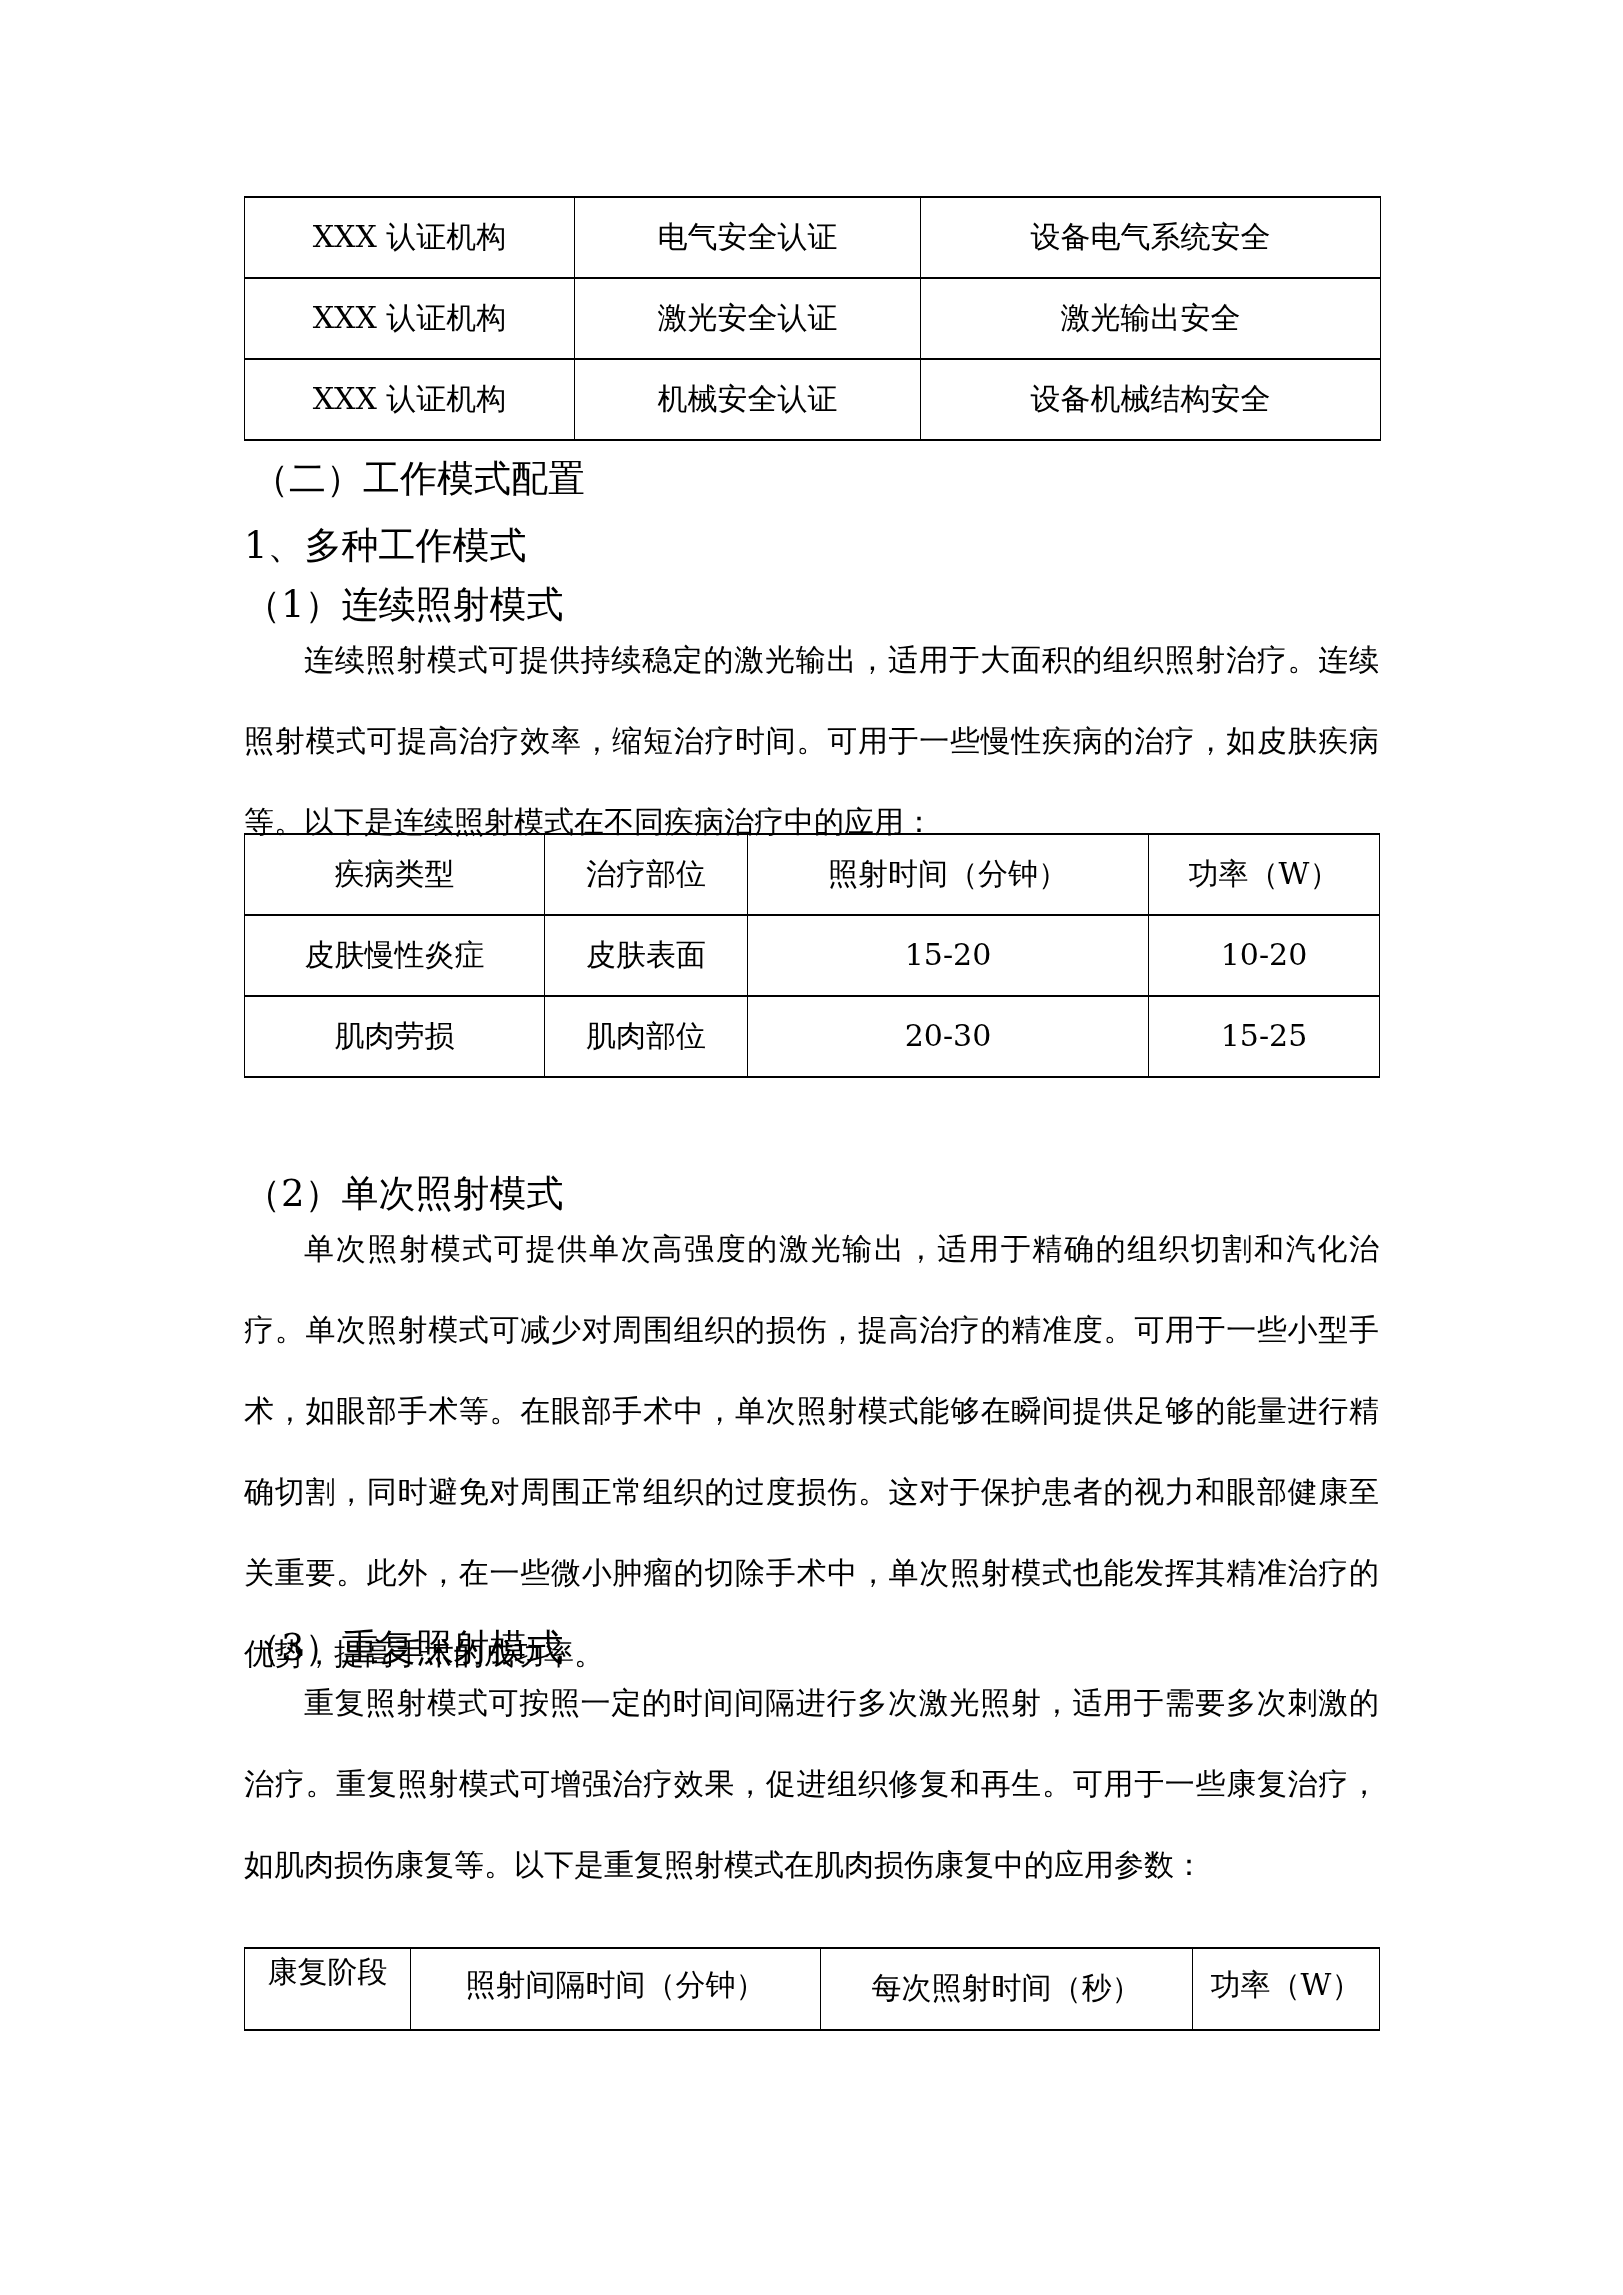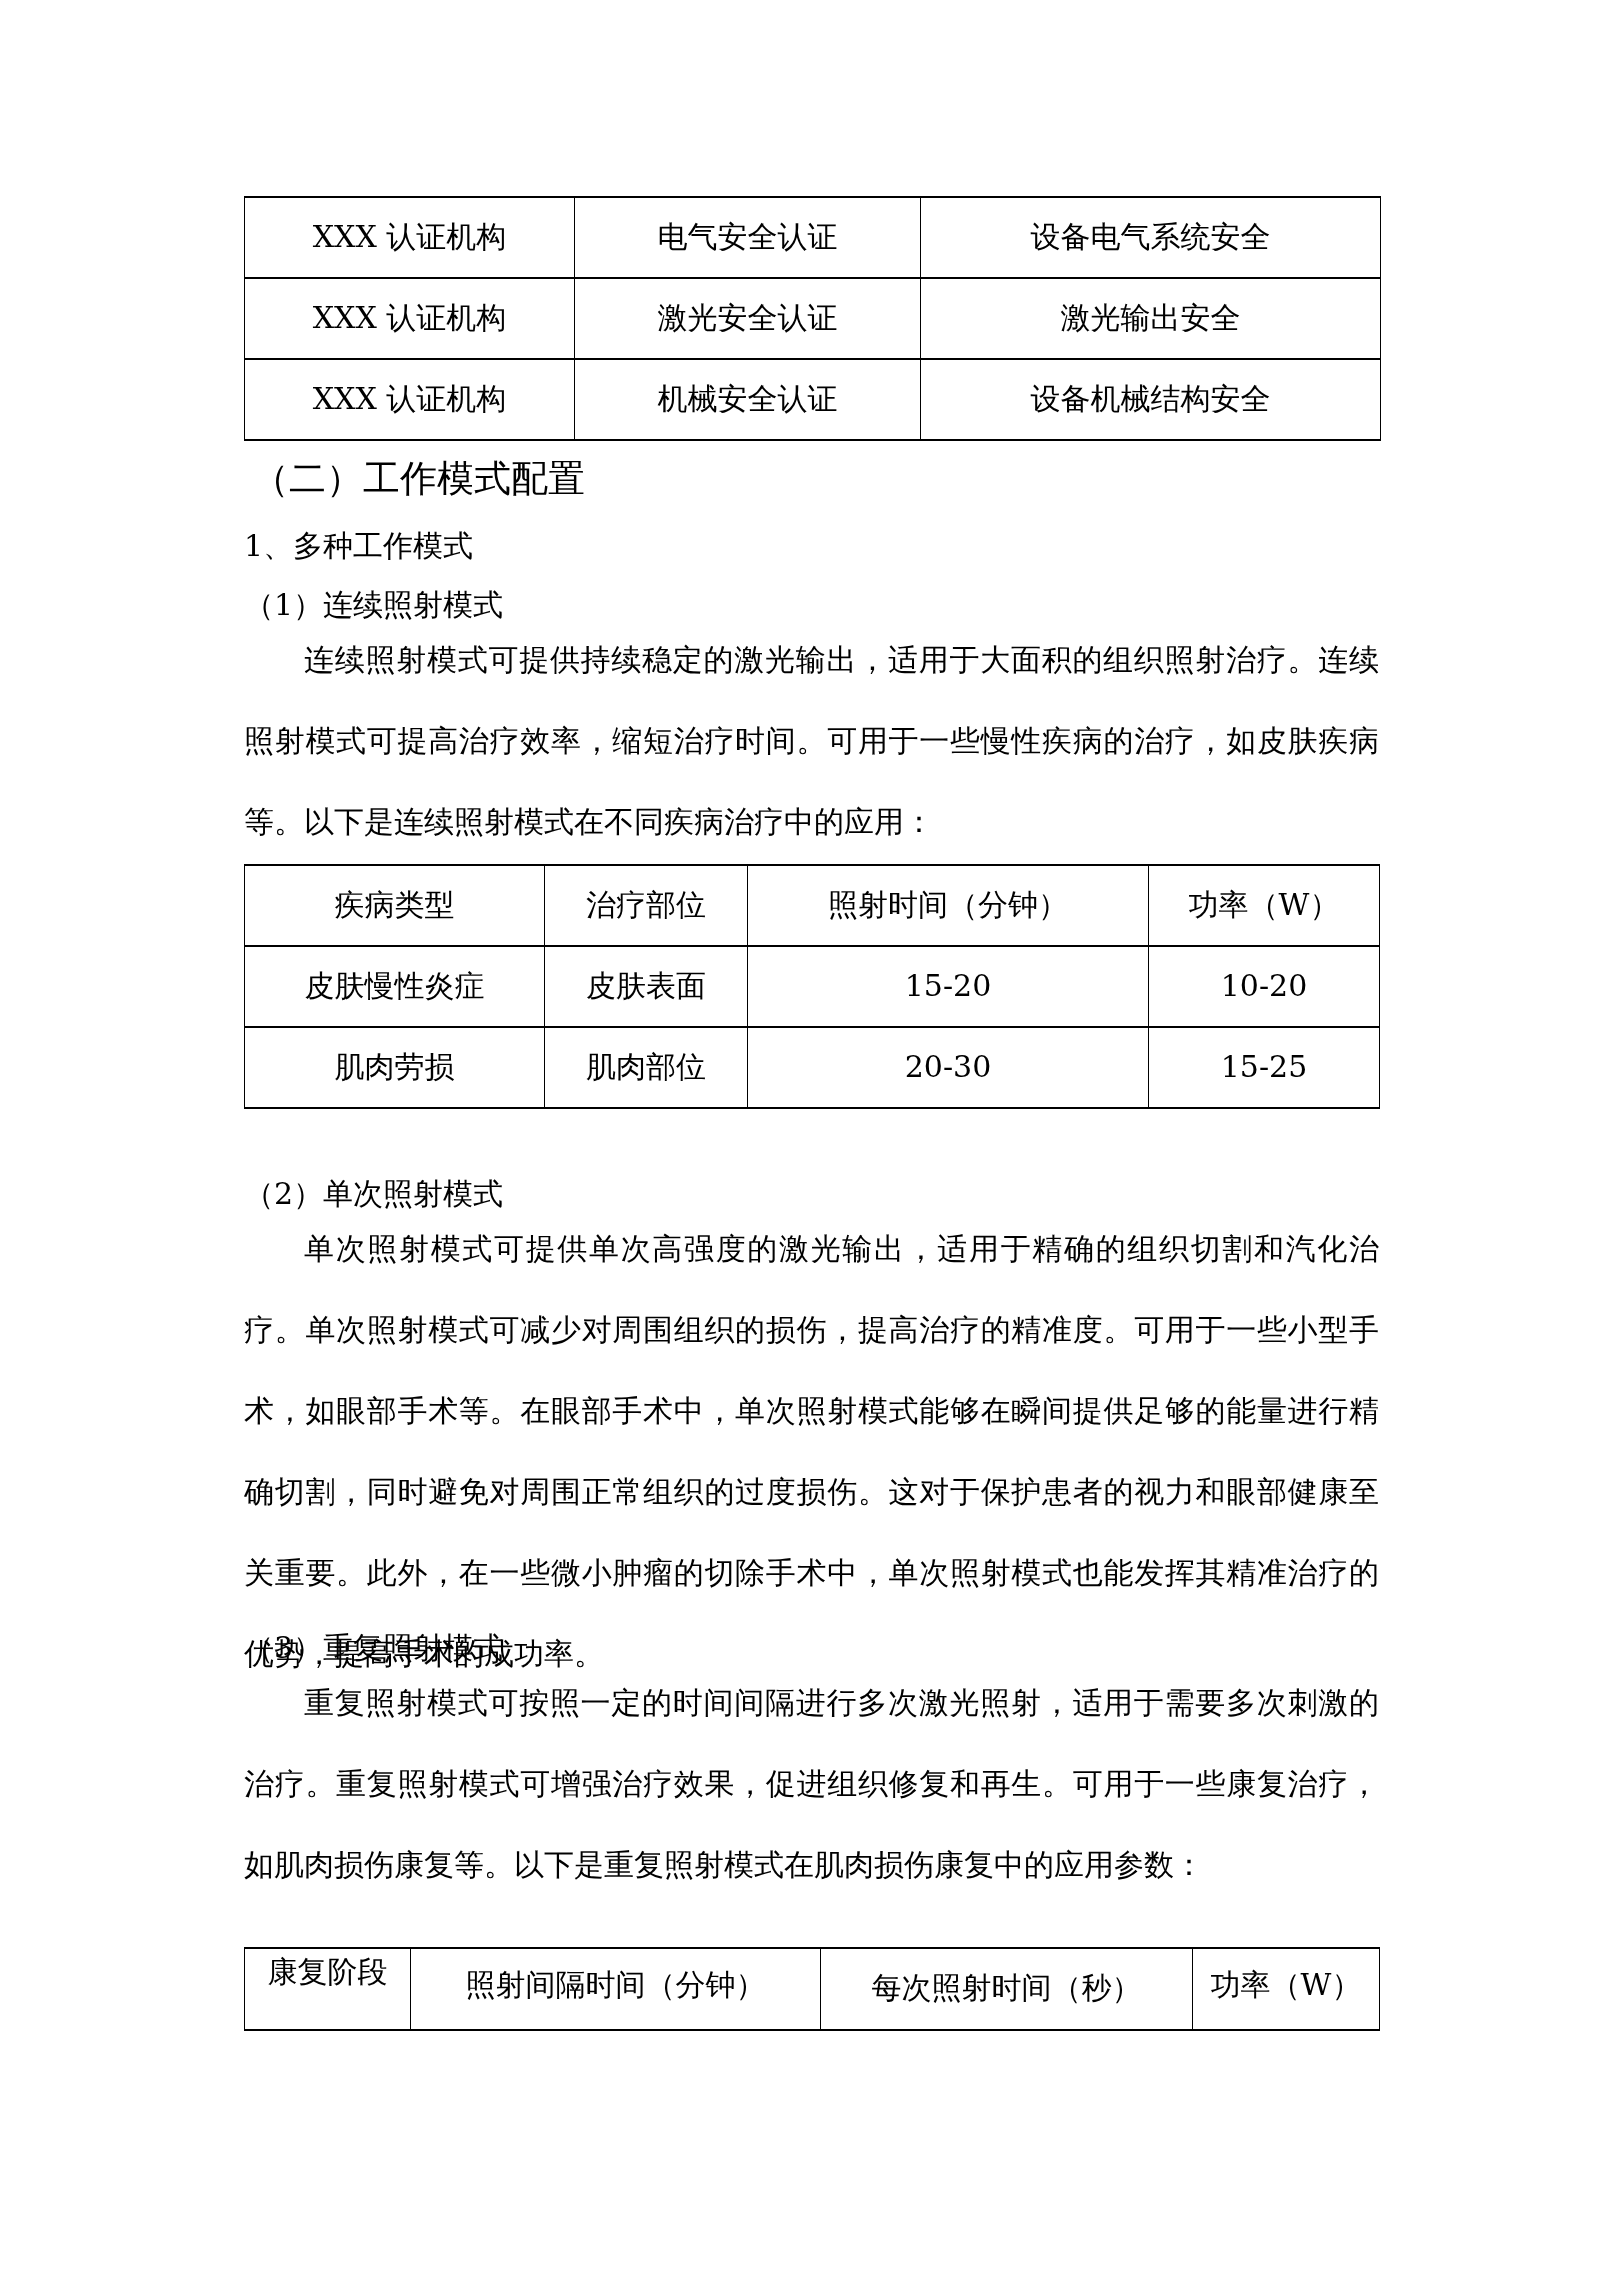--- a/index.html
+++ b/index.html
@@ -6,21 +6,21 @@
   body { width:1623px; height:2295px; position:relative; overflow:hidden;
          font-family:"DejaVu Serif","Liberation Serif",serif; color:#000; }
   .abs { position:absolute; }
   table { border-collapse:collapse; position:absolute; table-layout:fixed; }
   td { border:1.3px solid #000; text-align:center; vertical-align:top;
        font-size:30px; line-height:37px; padding-top:19.6px; box-sizing:border-box; }
   tr { }
   .t-outer { border-top:2.6px solid #000; border-bottom:2.6px solid #000; }
   .hline td { border-bottom:2.6px solid #000; }
   .heading2 { font-size:37px; line-height:42px;margin-left:8px; }
-  .heading3 { font-size:30px; line-height:37px; }
+  .heading3 { font-size:37px; line-height:37px; }
   .para { font-size:30px; line-height:81px; text-align:justify; text-indent:60px;
           width:1135px; letter-spacing:0px; }
 </style>
 </head>
 <body>
 
 <table class="t-outer" style="left:244px; top:196px; width:1135px;">
   <colgroup>
       <col style="width:330px">
       <col style="width:346px">
@@ -44,21 +44,21 @@
   </tr>
 </tbody>
   </table>
 
 <div class="abs heading2" style="left:244px; top:458px;">（二）工作模式配置</div>
 <div class="abs heading3" style="left:244px; top:527px;">1、多种工作模式</div>
 
 <div class="abs heading3" style="left:244px; top:586px;">（1）连续照射模式</div>
 <div class="abs para" style="left:244px; top:619px;">连续照射模式可提供持续稳定的激光输出，适用于大面积的组织照射治疗。连续照射模式可提高治疗效率，缩短治疗时间。可用于一些慢性疾病的治疗，如皮肤疾病等。以下是连续照射模式在不同疾病治疗中的应用：</div>
 
-<table class="t-outer" style="left:244px; top:864px; width:1135px;">
+<table class="t-outer" style="left:244px; top:833px; width:1135px;">
   <colgroup>
       <col style="width:300px">
       <col style="width:203px">
       <col style="width:401px">
       <col style="width:231px">
     </colgroup>
   <tbody>
       <tr class="hline" style="height:81px">
     <td>疾病类型</td>
     <td>治疗部位</td>

